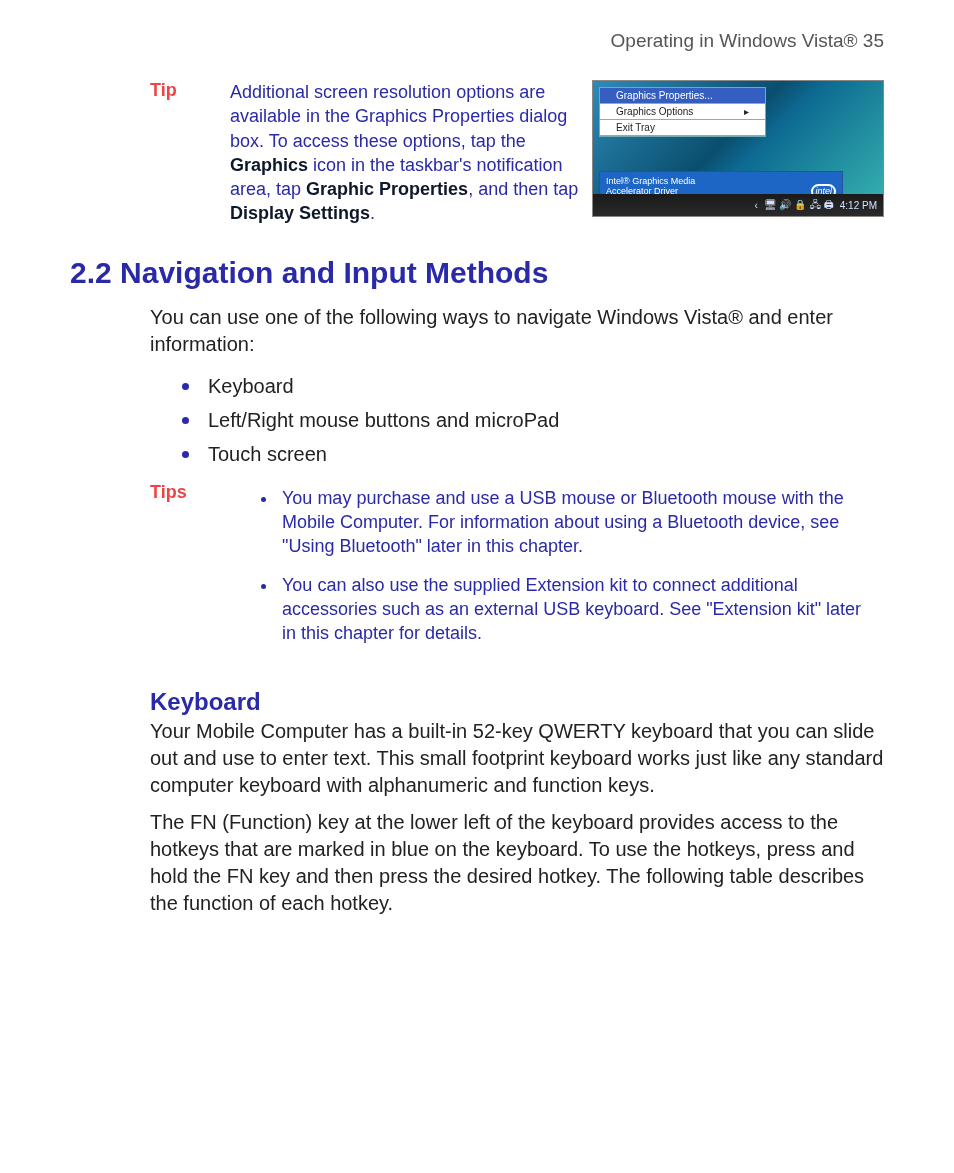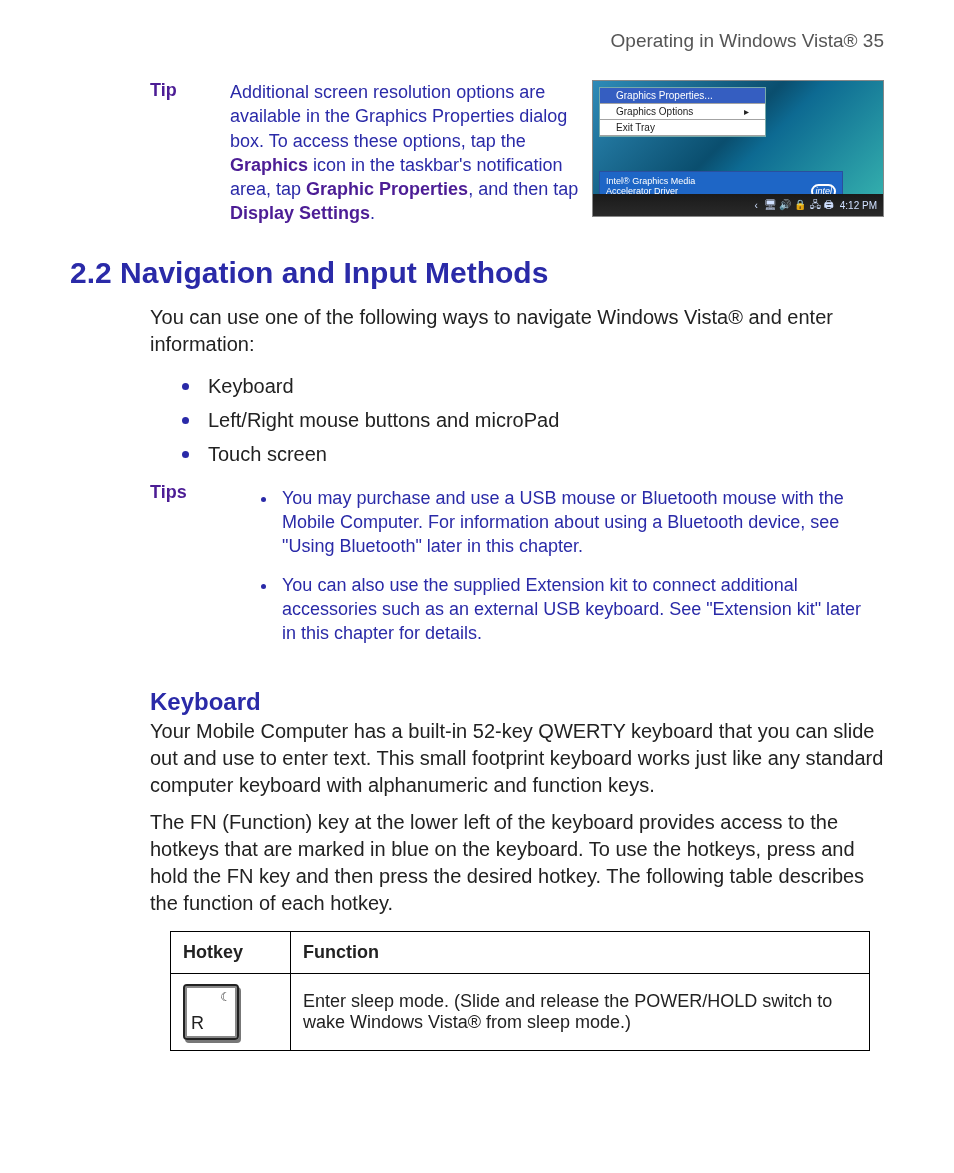--- a/index.html
+++ b/index.html
@@ -23,31 +23,31 @@
   .tip-row {
     display: flex;
     align-items: flex-start;
     margin-left: 80px;
     margin-bottom: 26px;
   }
   .tip-label {
     width: 80px;
     flex: none;
     font-weight: 700;
-    color: #4c1d95;
+    color: #ef4444;
     font-size: 18px;
   }
   .tip-body {
     color: #2a2aa8;
     font-size: 18px;
     line-height: 1.35;
     padding-right: 12px;
     flex: 1;
   }
-  .tip-body b { color: #4c1d95; font-weight: 700; }
+  .tip-body b { color: #0f172a; font-weight: 700; }
   .screenshot {
     flex: none;
     width: 290px;
     height: 135px;
     border: 1px solid #888;
     position: relative;
     background: linear-gradient(135deg,#2e8bb8 0%, #0a4e6e 45%, #0d6a92 55%, #38b6b0 100%);
     overflow: hidden;
   }
   .ctx-menu {
@@ -229,31 +229,14 @@
     <ul>
       <li>You may purchase and use a USB mouse or Bluetooth mouse with the Mobile Computer. For information about using a Bluetooth device, see "Using Bluetooth" later in this chapter.</li>
       <li>You can also use the supplied Extension kit to connect additional accessories such as an external USB keyboard. See "Extension kit" later in this chapter for details.</li>
     </ul>
   </div>
 
   <div class="h2">Keyboard</div>
   <p class="body-p">Your Mobile Computer has a built-in 52-key QWERTY keyboard that you can slide out and use to enter text. This small footprint keyboard works just like any standard computer keyboard with alphanumeric and function keys.</p>
   <p class="body-p">The FN (Function) key at the lower left of the keyboard provides access to the hotkeys that are marked in blue on the keyboard. To use the hotkeys, press and hold the FN key and then press the desired hotkey. The following table describes the function of each hotkey.</p>
 
-  <table class="hotkeys">
-    <tbody>
-        <tr>
-      <th class="col-hot">Hotkey</th>
-      <th>Function</th>
-    </tr>
-    <tr>
-      <td>
-        <div class="keycap">
-          <span class="sub">☾</span>
-          <span class="main">R</span>
-        </div>
-      </td>
-      <td>Enter sleep mode. (Slide and release the POWER/HOLD switch to wake Windows Vista® from sleep mode.)</td>
-    </tr>
-  </tbody>
-    </table>
 
 </div>
 
 </body></html>

